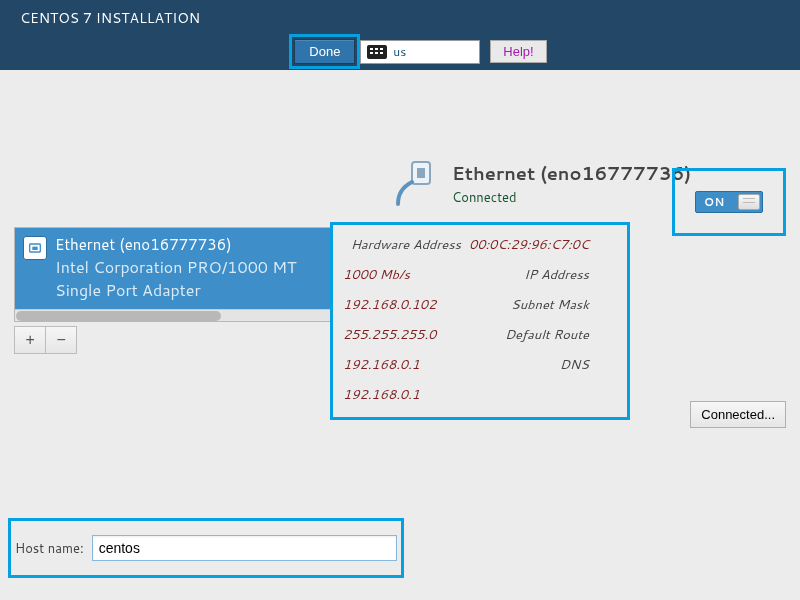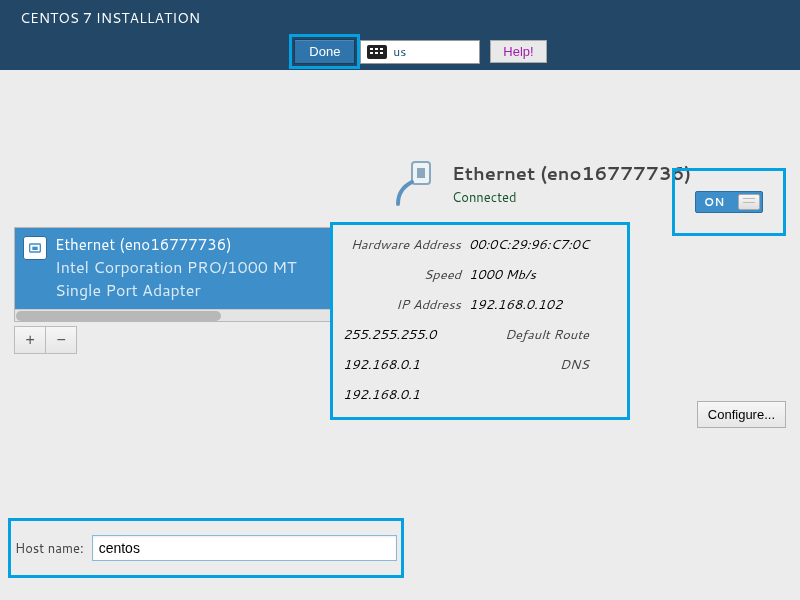--- a/index.html
+++ b/index.html
@@ -168,21 +168,21 @@
     font-style: italic;
   }
   .detail-table {
     display:grid;
     grid-template-columns: 118px auto;
     row-gap: 12px;
     column-gap: 8px;
     font-size:13px;
   }
   .detail-table .lbl { text-align:right; color:#444; }
-  .detail-table .val { color:#000000; }
+  .detail-table .val { color:#7f1d1d; }
   .configure-btn {
     position:absolute; right:0; bottom:-8px;
     background:linear-gradient(#f6f6f6,#e6e6e6);
     border:1px solid #b0b0b0; padding:5px 10px;
     font-size:13px; cursor:pointer;
   }
   
   .hostname-wrap {
     margin: 18px 0 0 8px;
     border:3px solid #05a0e0;
@@ -265,32 +265,32 @@
       <div class="toggle">
         <span class="toggle-label">ON</span>
         <span class="toggle-handle"></span>
       </div>
     </div>
 
     <div class="detail-table-wrap">
       <div class="detail-table">
         <div class="lbl">Hardware Address</div>
         <div class="val">00:0C:29:96:C7:0C</div>
-        <div class="lbl">Speed</div>
         <div class="val">1000 Mb/s</div>
         <div class="lbl">IP Address</div>
         <div class="val">192.168.0.102</div>
+        <div class="lbl">Subnet Mask</div>
         <div class="val">255.255.255.0</div>
         <div class="lbl">Default Route</div>
         <div class="val">192.168.0.1</div>
         <div class="lbl">DNS</div>
         <div class="val">192.168.0.1</div>
       </div>
     </div>
 
-    <button class="configure-btn">Configure...</button>
+    <button class="configure-btn">Connected...</button>
   </div>
 </div>
 
 <div class="hostname-wrap">
   <span class="hostname-label">Host name:</span>
   <input class="hostname-input" type="text" value="centos" style="">
 </div>
 
 </body></html>

